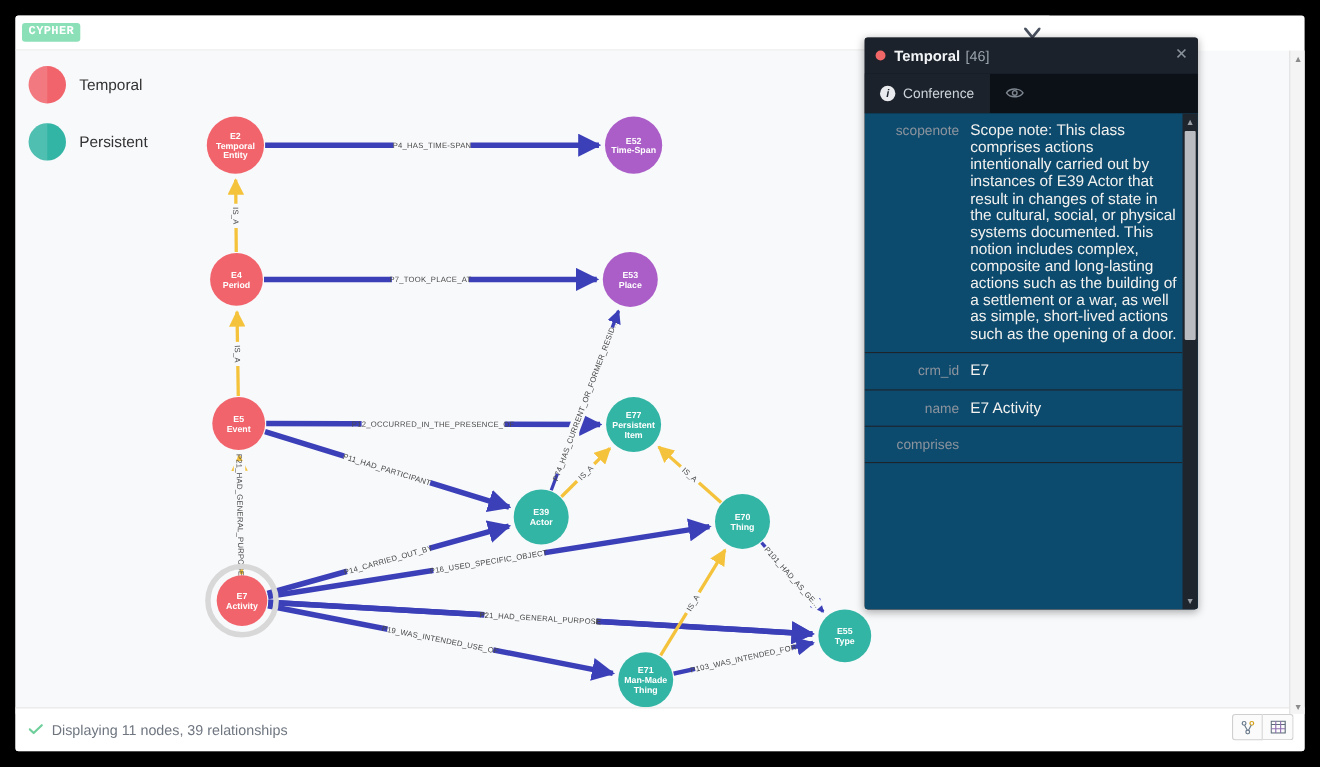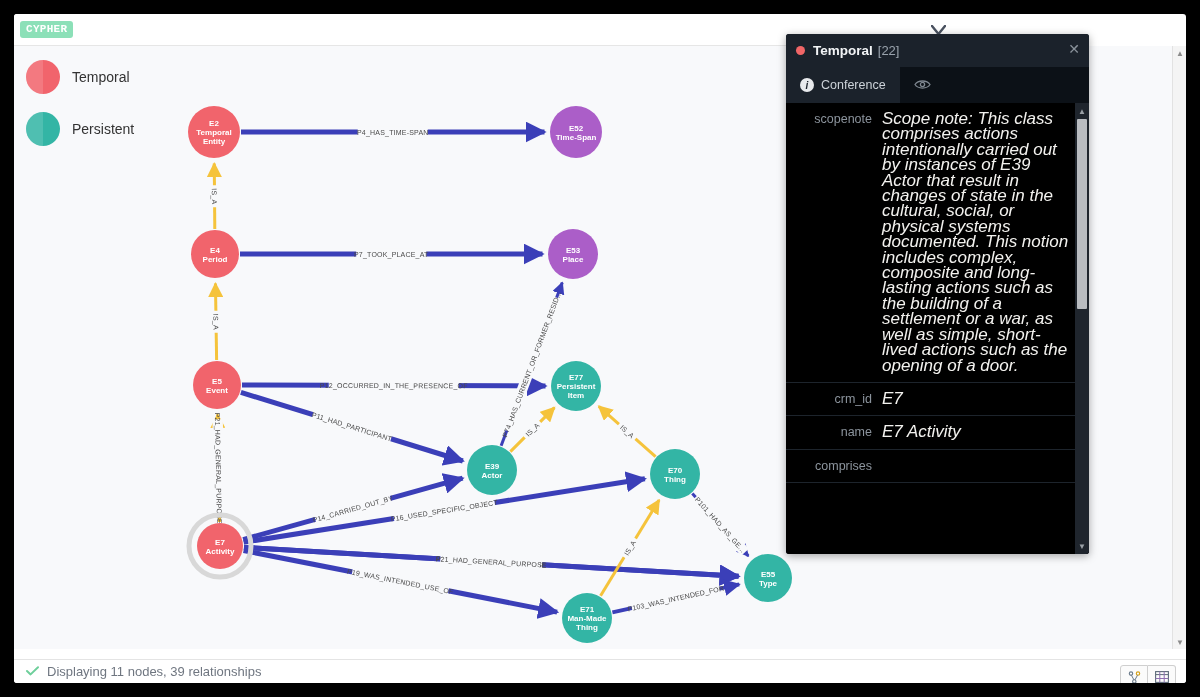--- a/index.html
+++ b/index.html
@@ -165,21 +165,21 @@
     font-size: 10px; font-weight: bold; font-style: italic;
     margin-right: 7px;
   }
   .eye {
     color: #7e868f; font-size: 14px;
   }
   #insp-body {
     flex: 1 1 auto;
     position: relative;
     overflow: hidden;
-    background: #000000;
+    background: #0c4a6e;
   }
   #prop-list {
     position: absolute; left: 0; top: 0; right: 14px; bottom: 0;
     overflow: hidden;
   }
   .prop-row {
     display: flex;
     border-bottom: 1px solid #1d242c;
     padding: 8px 4px 9px 4px;
   }
@@ -187,24 +187,23 @@
     width: 92px; flex: 0 0 92px;
     text-align: right;
     color: #8c949d;
     font-size: 12.5px;
     padding-right: 10px;
     padding-top: 1px;
   }
   .prop-val {
     flex: 1 1 auto;
     color: #f3f2ef;
-    font-size: 17px;
+    font-size: 14px;
     line-height: 15.4px;
     word-wrap: break-word;
-    font-style: italic;
   }
   #insp-scrollbar {
     position: absolute; right: 0; top: 0;
     width: 14px; height: 100%;
     background: #1f252d;
   }
   #insp-thumb {
     position: absolute; left: 2px; top: 16px;
     width: 10px; height: 190px;
     background: #b9bcc0;
@@ -214,21 +213,21 @@
     position: absolute; left: 0; width: 14px; height: 14px;
     display: flex; align-items: center; justify-content: center;
     font-size: 8px; color: #9aa0a6;
   }
   .insp-sb-arrow.up { top: 1px; }
   .insp-sb-arrow.down { bottom: 1px; }
 
   
   #status-bar {
     position: absolute; left: 0; bottom: 0;
-    width: 1172px; height: 24px;
+    width: 1172px; height: 40px;
     background: #fff;
     border-top: 1px solid #e4e4e4;
     display: flex; align-items: center;
     padding: 0 12px;
   }
   .check { color: #6ecf9b; font-size: 13px; margin-right: 8px; }
   .status-text { color: #6f7680; font-size: 13px; }
   #view-toggles {
     position: absolute; right: 10px; top: 5px;
     display: flex;
@@ -456,21 +455,21 @@
 
   <div id="canvas-scrollbar">
     <span class="sb-arrow up">▲</span>
     <span class="sb-arrow down">▼</span>
   </div>
 
   <div id="inspector">
     <div id="insp-header">
       <span class="insp-dot" style="background: rgb(241, 102, 103);"></span>
       <span class="insp-title">Temporal</span>
-      <span class="insp-count">[22]</span>
+      <span class="insp-count">[46]</span>
       <span id="insp-close">✕</span>
     </div>
     <div id="insp-tabs">
       <div class="insp-tab active">
         <span class="tab-i">i</span>
         <span>Conference</span>
       </div>
       <div class="insp-tab">
         <span class="eye">
           <svg width="17" height="11" viewBox="0 0 17 11">

